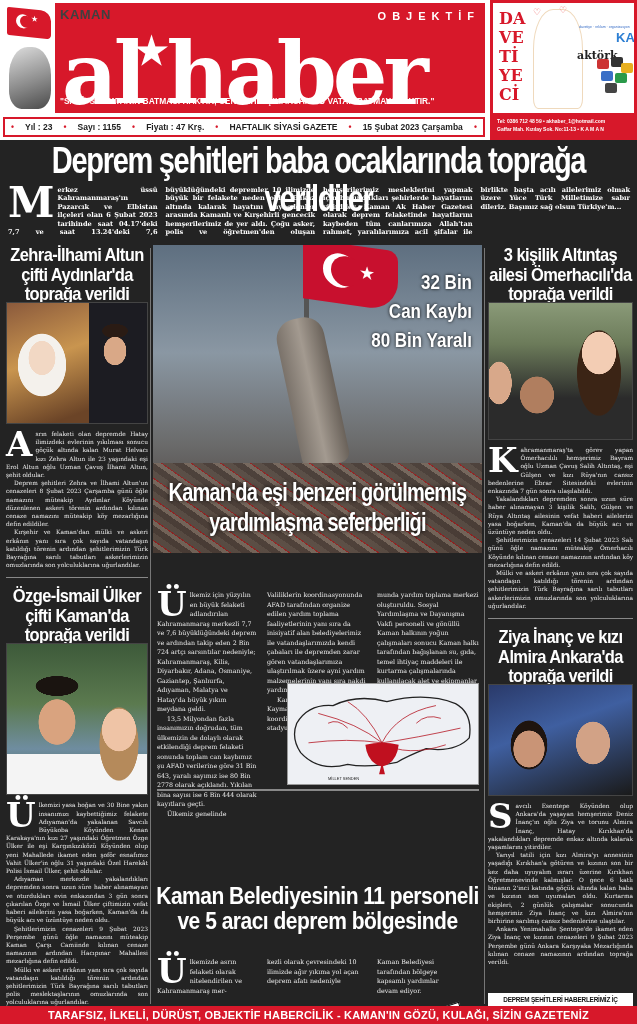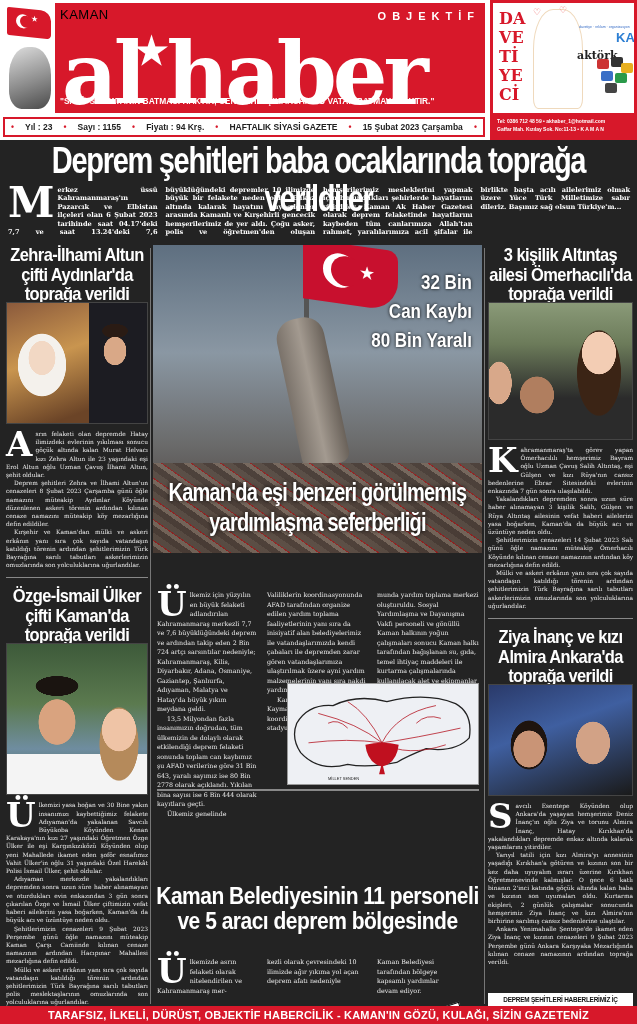--- a/index.html
+++ b/index.html
@@ -8,21 +8,21 @@
 
   
   .masthead { position: absolute; left: 0; top: 0; width: 490px; height: 140px; background: #fff; }
   .mast-red { position: absolute; left: 55px; top: 3px; width: 430px; height: 110px; background: #d7182a; }
   .mast-left { position: absolute; left: 3px; top: 3px; width: 52px; height: 110px; background: #fff; }
   .flag-mini { position: absolute; left: 4px; top: 6px; width: 44px; height: 28px; background: #d7182a; border-radius: 2px 10px 4px 2px; transform: skewY(6deg); }
   .flag-mini .cr { position:absolute; left:9px; top:6px; width:14px; height:14px; border-radius:50%; background:#fff; }
   .flag-mini .cr2 { position:absolute; left:13px; top:7px; width:12px; height:12px; border-radius:50%; background:#d7182a; }
   .flag-mini .st { position:absolute; left:24px; top:6px; color:#fff; font-size:8px; line-height:1; }
   .portrait { position: absolute; left: 6px; top: 44px; width: 42px; height: 62px; border-radius: 45% 45% 30% 30%; background: linear-gradient(160deg,#d8d8d8,#7a7a7a 55%,#2a2a2a); opacity: .85; }
-  .kaman-lbl { position: absolute; left: 60px; top: 7px; color: #000000; font-family: "Liberation Sans", sans-serif; font-weight: 400; font-size: 13px; letter-spacing: .5px; }
+  .kaman-lbl { position: absolute; left: 60px; top: 7px; color: #404040; font-family: "Liberation Sans", sans-serif; font-weight: 700; font-size: 13px; letter-spacing: .5px; }
   .gazetesi-lbl { position: absolute; right: 10px; top: 10px; color: #fff; font-family: "Liberation Sans", sans-serif; font-weight: 700; font-size: 11px; letter-spacing: 6px; }
   .logo { position: absolute; left: 62px; top: 8px; color: #fff; font-family: "DejaVu Serif", serif; font-weight: 700; font-size: 86px; line-height: 86px; letter-spacing: -4px; }
   .logo .star { display:inline-block; font-size: 38px; vertical-align: 40px; margin: 0 -2px 0 -8px; letter-spacing:0; }
   .motto { position: absolute; left: 60px; top: 96px; width: 420px; color: #fff; font-family: "Liberation Sans", sans-serif; font-weight: 700; font-size: 8.4px; white-space: nowrap; }
   .infobar { position: absolute; left: 3px; top: 117px; width: 482px; height: 20px; border: 2px solid #d7182a; display: flex; align-items: center; justify-content: space-between; padding: 0 6px; font-family: "Liberation Sans", sans-serif; font-weight: 700; font-size: 8.5px; color: #222; }
   .infobar .sep { color: #d7182a; }
 
   
   .ad { position: absolute; left: 490px; top: 0; width: 147px; height: 140px; background: #fff; border: 3px solid #d7182a; overflow: hidden; }
   .ad-dav { position: absolute; left: 6px; top: 6px; color: #d7182a; font-family: "DejaVu Serif", serif; font-weight: 700; font-size: 16px; line-height: 19px; }
@@ -127,21 +127,21 @@
   <div class="logo"><span>al</span><span class="star">★</span><span>haber</span></div>
   <div class="kaman-lbl">KAMAN</div>
   <div class="gazetesi-lbl">OBJEKTİF</div>
   <div class="motto">"SAHİPSİZ VATANIN BATMASI HAKTIR; SEN SAHİP ÇIKARSAN BU VATAN BATMAYACAKTIR."</div>
   <div class="infobar">
     <span class="sep">•</span>
     <span>Yıl : 23</span>
     <span class="sep">•</span>
     <span>Sayı : 1155</span>
     <span class="sep">•</span>
-    <span>Fiyatı : 94 Krş.</span>
+    <span>Fiyatı : 47 Krş.</span>
     <span class="sep">•</span>
     <span>HAFTALIK SİYASİ GAZETE</span>
     <span class="sep">•</span>
     <span>15 Şubat 2023 Çarşamba</span>
     <span class="sep">•</span>
   </div>
 </div>
 
 <div class="ad">
   <div class="ad-dav">

